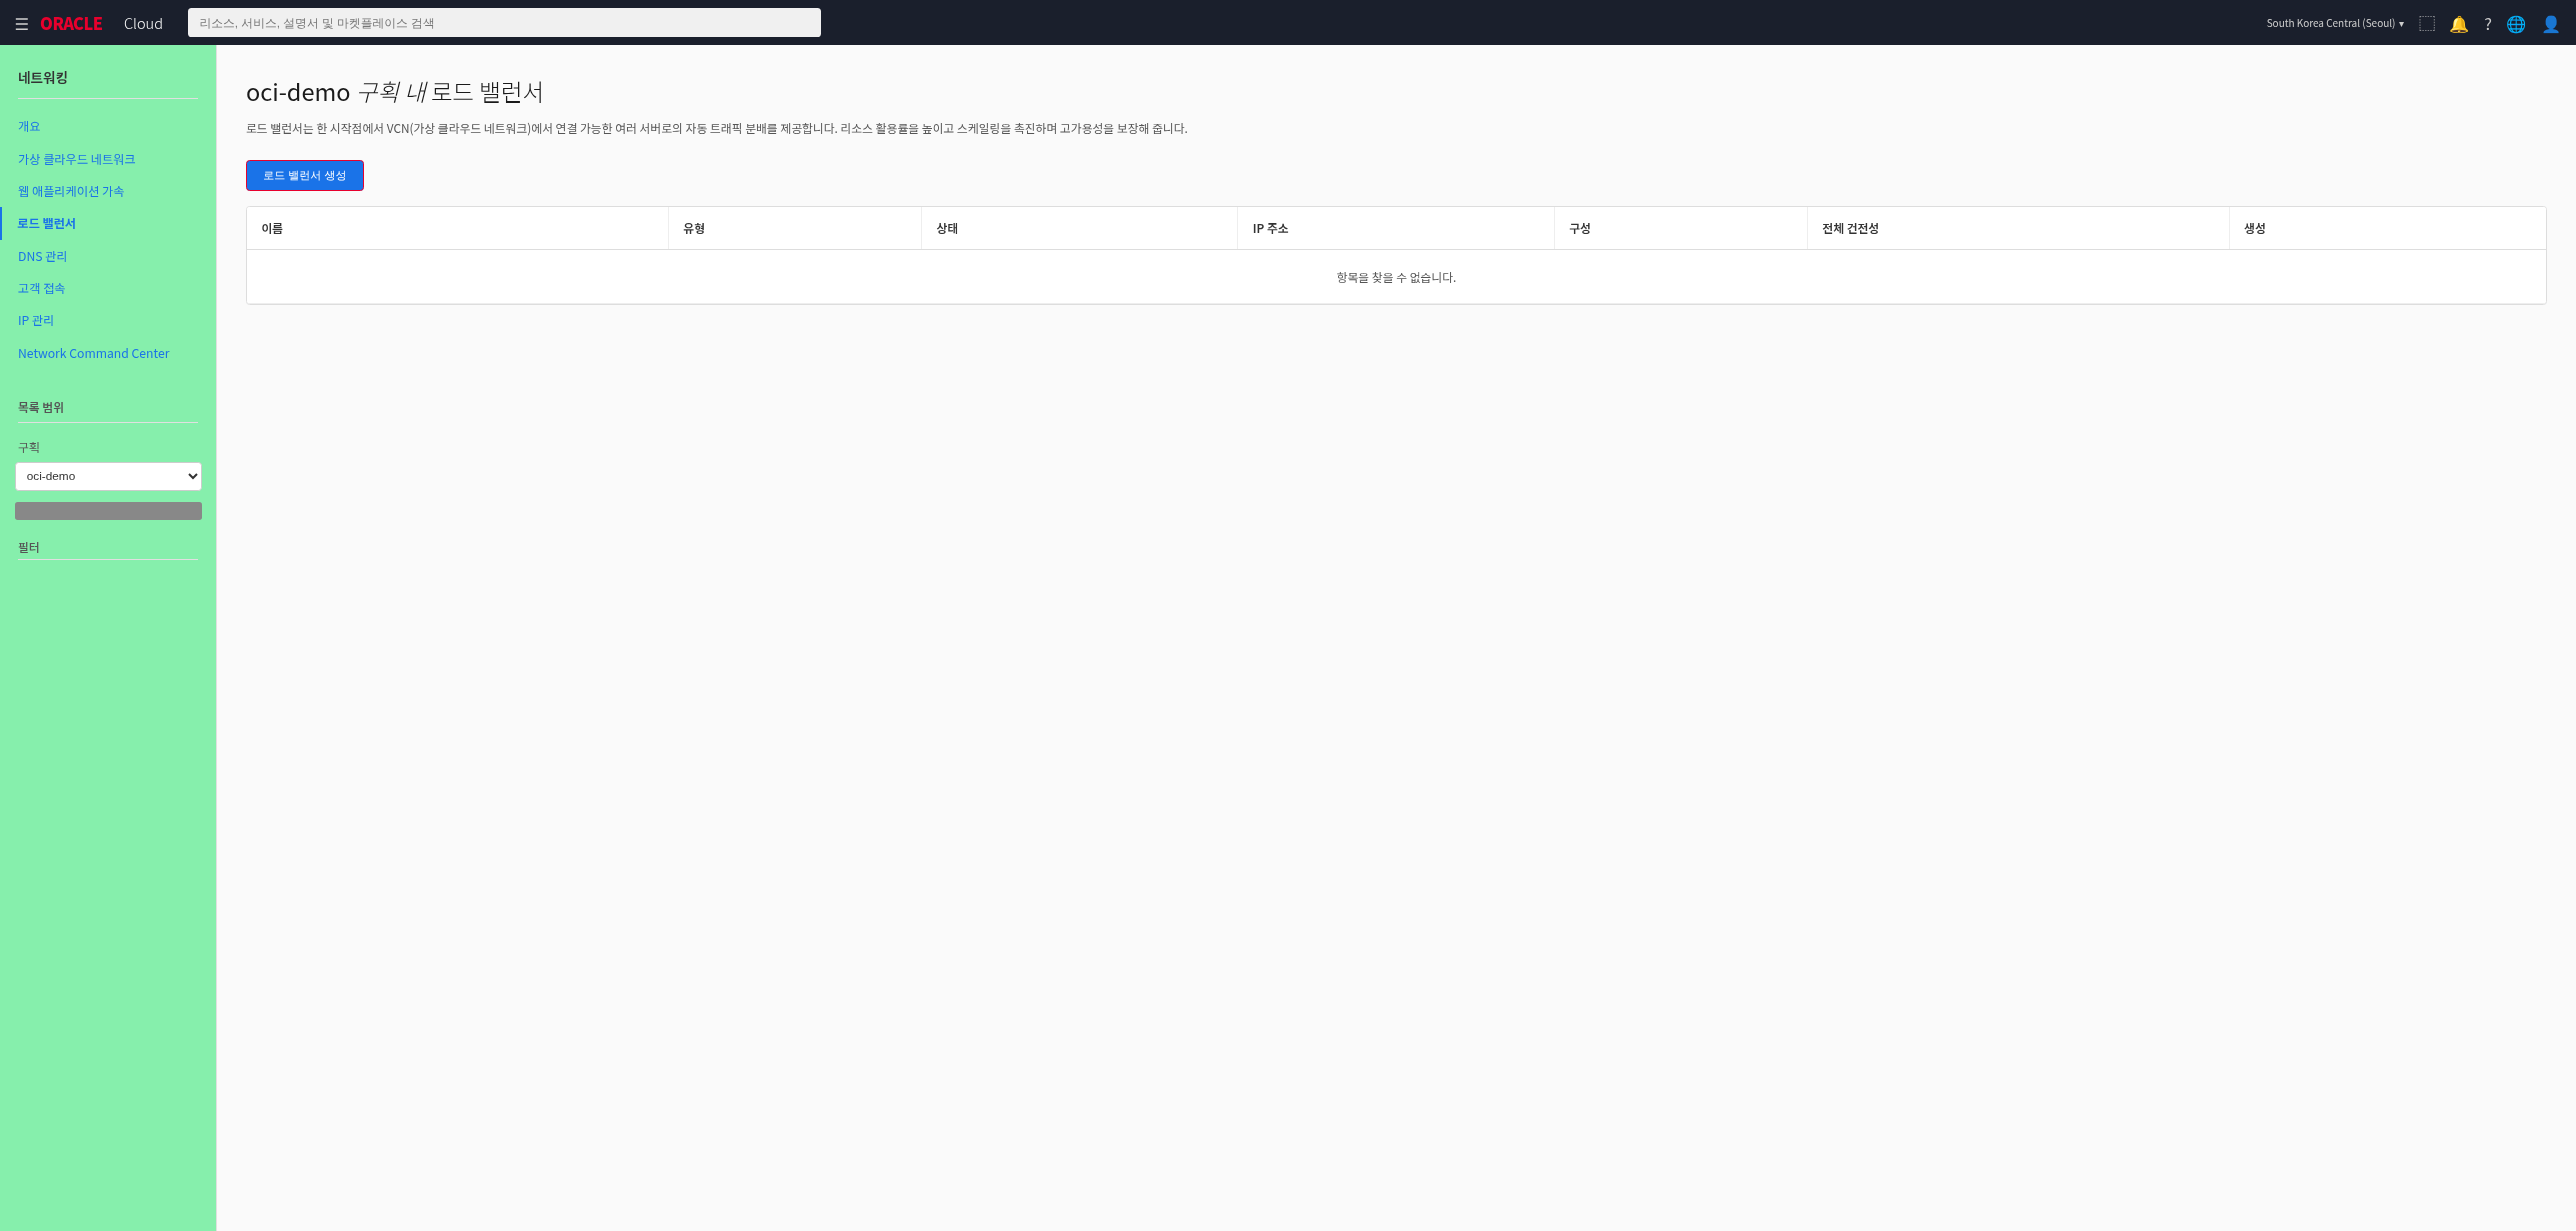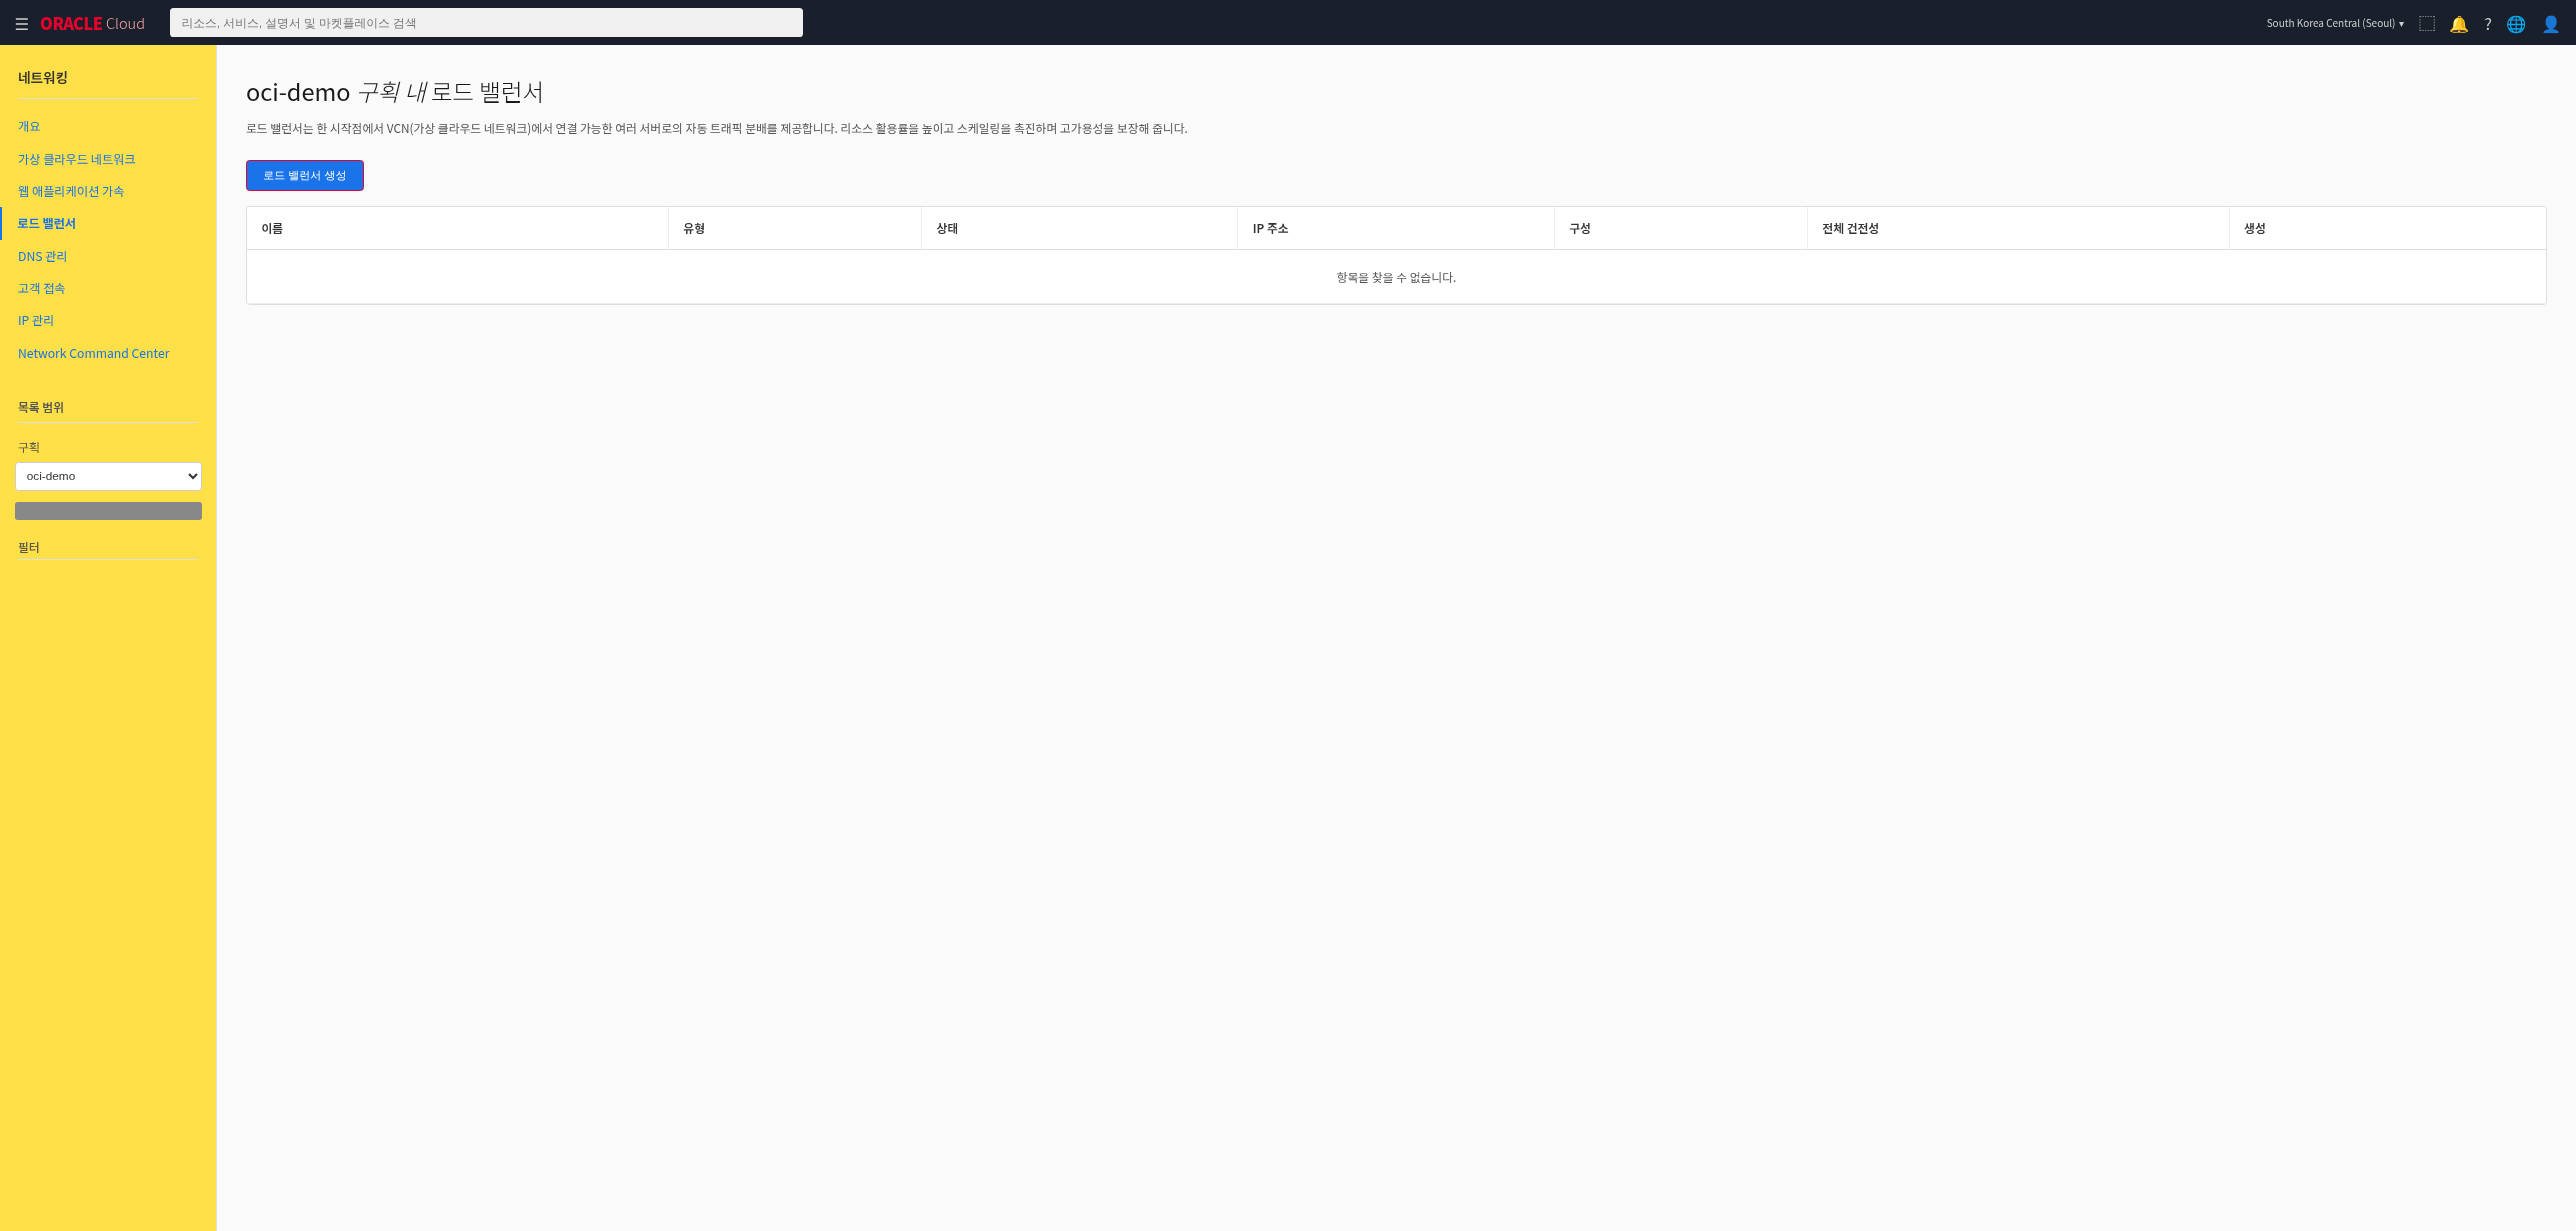--- a/index.html
+++ b/index.html
@@ -13,21 +13,21 @@
       height: 45px;
       padding: 0 14.5px;
       gap: 11px;
       position: fixed;
       top: 0; left: 0; right: 0;
       z-index: 1000;
     }
     .nav-hamburger { color: #ccc; font-size: 16.3px; cursor: pointer; }
     .nav-logo { display: flex; align-items: center; gap: 3.6px; justify-content: flex-end; }
     .nav-logo-oracle { color: #e8002d; font-weight: 900; font-size: 16.3px; letter-spacing: -0.5px; }
-    .nav-logo-cloud { color: #fca5a5; font-size: 14.5px; font-weight: 300; margin-left: 0; }
+    .nav-logo-cloud { color: #ffffff; font-size: 14.5px; font-weight: 300; margin-left: 18px; }
     .nav-search {
       flex: 1;
       max-width: 633px;
       margin: 0 14.5px;
     }
     .nav-search input {
       width: 100%;
       height: 29px;
       border-radius: 3.6px;
       border: none;
@@ -63,21 +63,21 @@
     .layout {
       display: flex;
       margin-top: 45px;
       min-height: calc(100vh - 45px);
     }
 
     
     .sidebar {
       width: 217px;
       min-width: 217px;
-      background: #fde047;
+      background: #86efac;
       border-right: 0.9px solid #e0e0e0;
       padding: 22px 0;
       position: fixed;
       top: 45px;
       bottom: 0;
       overflow-y: auto;
     }
     .sidebar-section-title {
       font-size: 13.6px;
       font-weight: 600;

